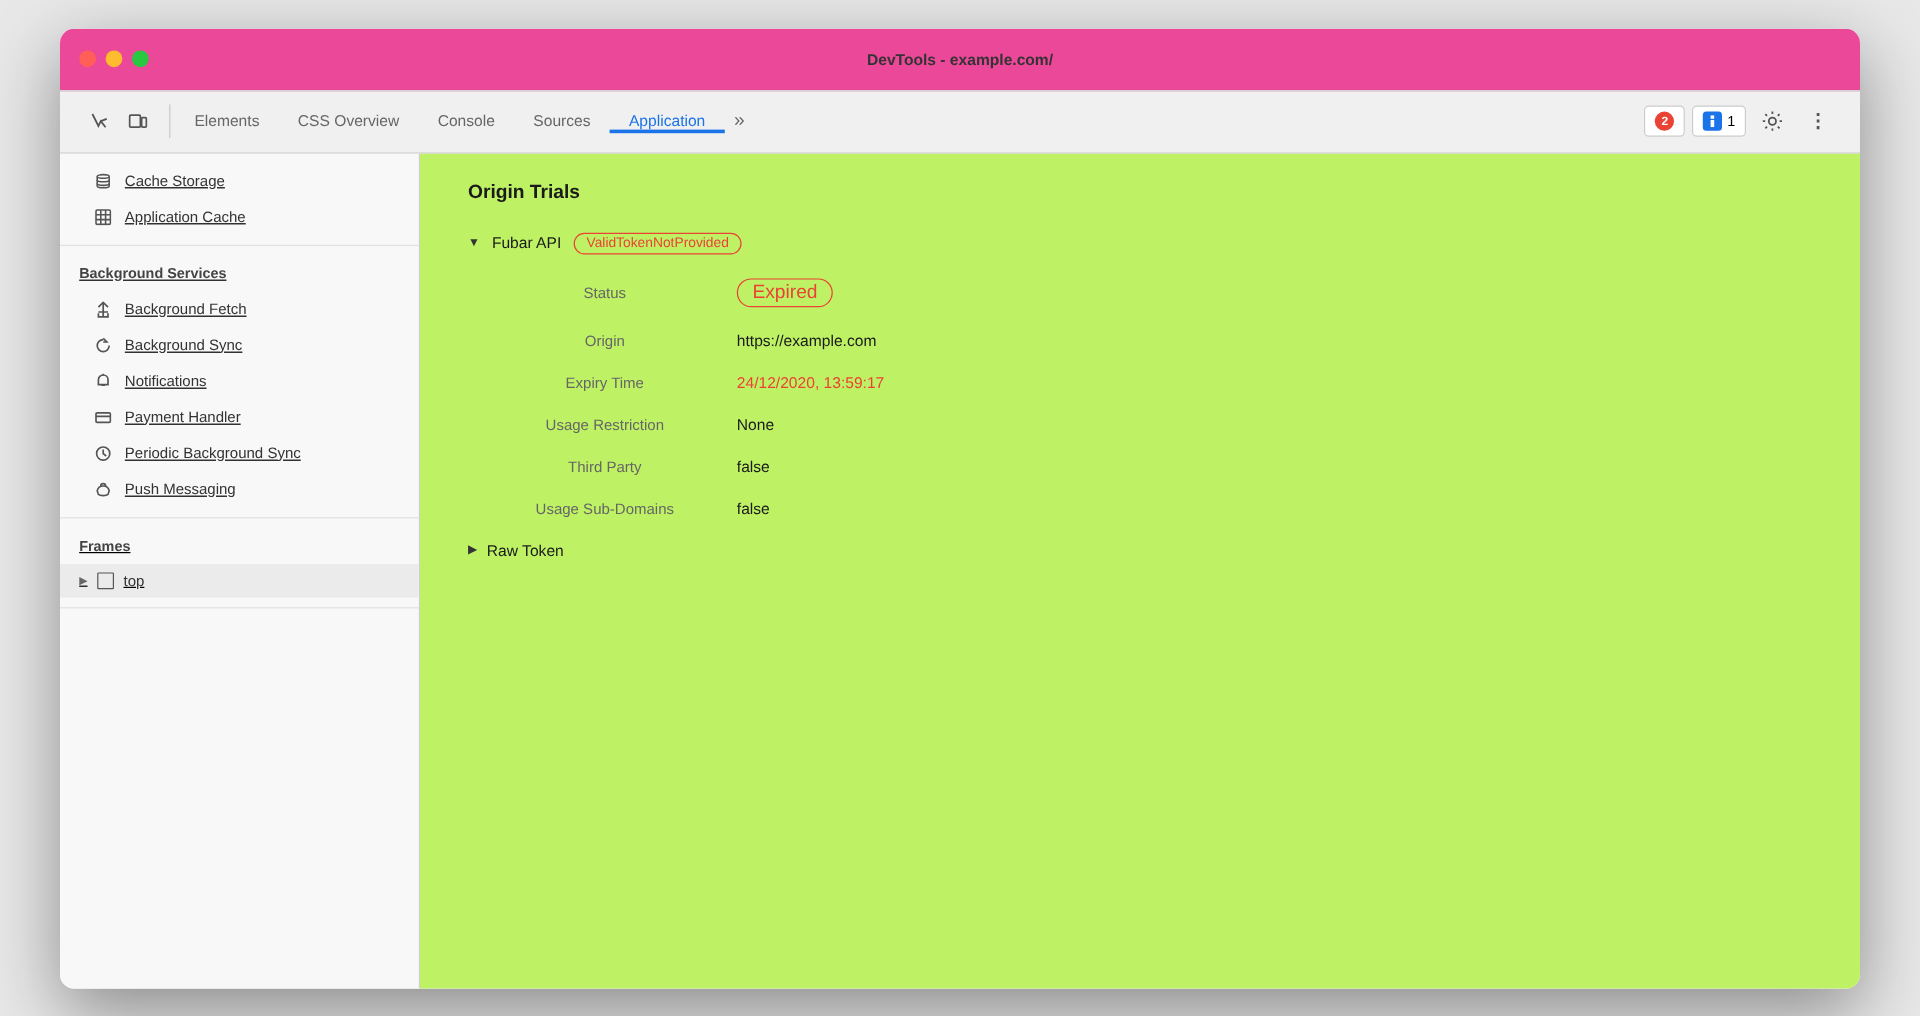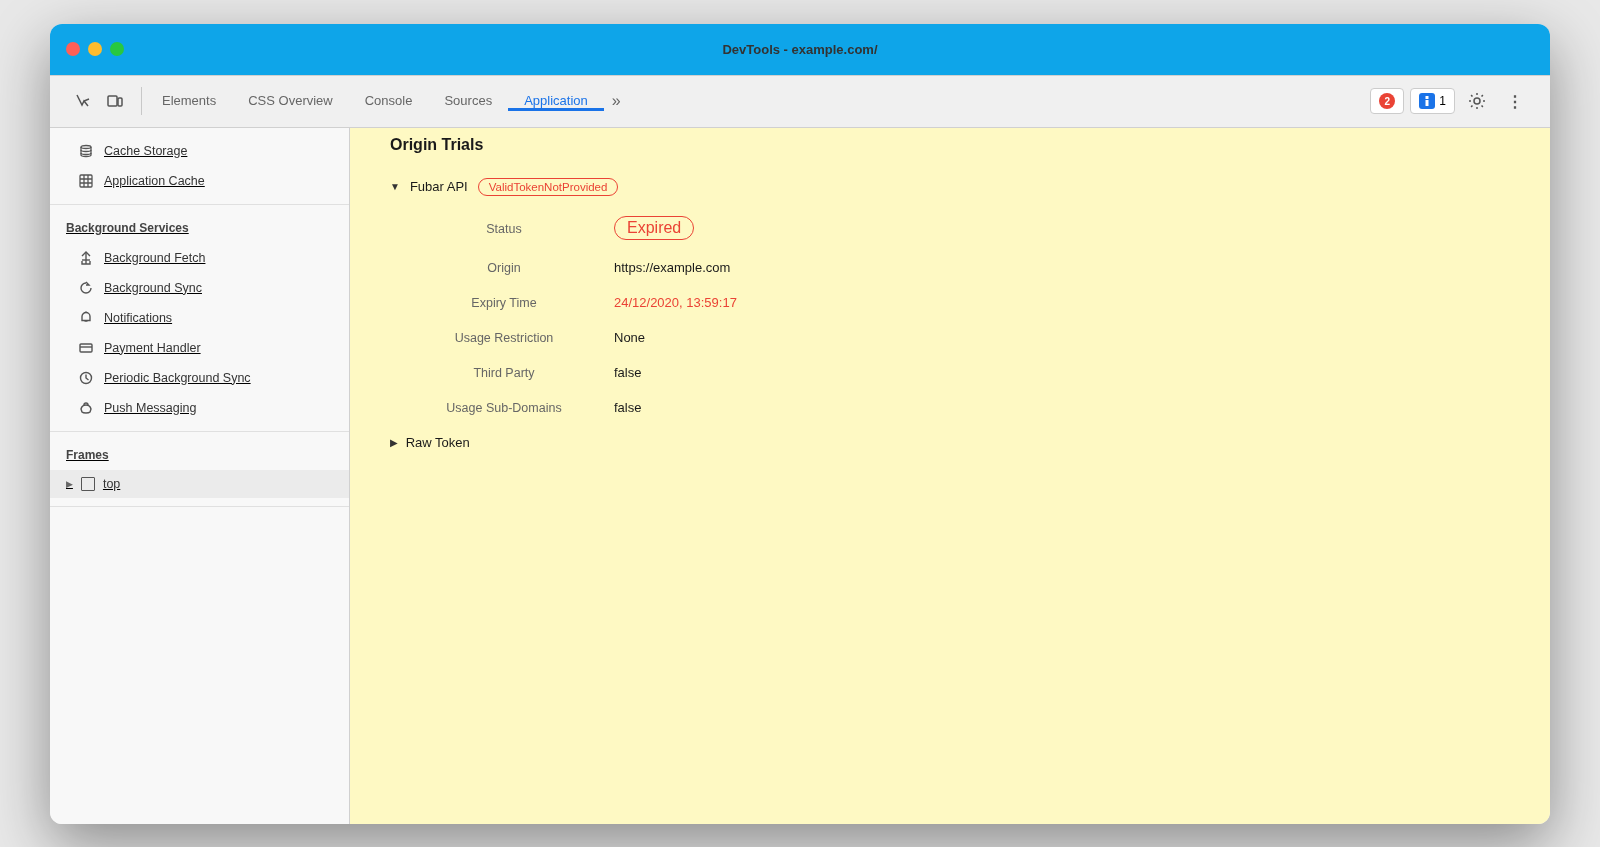--- a/index.html
+++ b/index.html
@@ -17,21 +17,21 @@
       height: 800px;
       background: #f5f5f5;
       border-radius: 12px;
       box-shadow: 0 20px 60px rgba(0,0,0,0.4);
       overflow: hidden;
       display: flex;
       flex-direction: column;
     }
     
     .titlebar {
-      background: #0ea5e9;
+      background: #ec4899;
       height: 52px;
       display: flex;
       align-items: center;
       justify-content: center;
       position: relative;
       border-bottom: 1px solid #d0d0d0;
       flex-shrink: 0;
     }
     .traffic-lights {
       position: absolute;
@@ -235,23 +235,23 @@
     }
     .frame-icon {
       width: 14px;
       height: 14px;
       border: 1.5px solid #555;
       border-radius: 1px;
     }
     
     .content-panel {
       flex: 1;
-      background: #fef9c3;
+      background: #bef264;
       overflow-y: auto;
-      padding: 8px 40px;
+      padding: 24px 40px;
     }
     .content-title {
       font-size: 16px;
       font-weight: 700;
       color: #1a1a1a;
       margin-bottom: 24px;
     }
     
     .api-section {
       margin-bottom: 16px;

